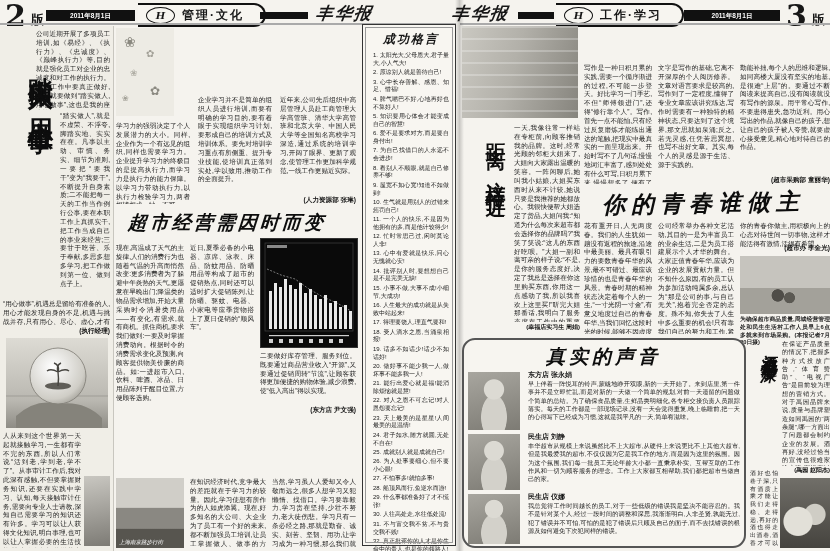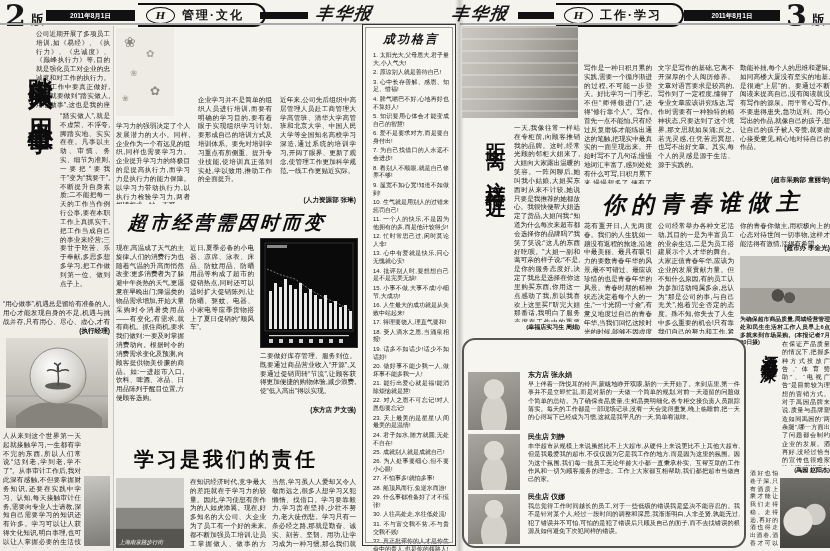--- a/index.html
+++ b/index.html
@@ -163,21 +163,20 @@
         <rect x="48" y="100" width="4" height="4"></rect>
           <rect x="58" y="100" width="4" height="4"></rect>
         <rect x="68" y="100" width="4" height="4"></rect>
           <rect x="78" y="100" width="4" height="4"></rect>
       </g>
     </svg>
   </div>
   <div class="abs txt" style="left:260px;top:352px;width:96px;height:54px;">二要做好库存管理、服务到位。既要通过商品营业收入“开源”,又要通过促销周转“节流”,让顾客获得更加便捷的购物体验,减少浪费,使“低入高出”得以实现。</div>
   <div class="abs byline" style="left:260px;top:406px;width:96px;">(东方店 尹文强)</div>
 
-  <div class="abs headline" style="left:134px;top:446px;width:224px;font-size:20px;letter-spacing:3px;">学习是我们的责任</div>
   <div class="abs photo p-shanghai" style="left:116px;top:478px;width:68px;height:70px;">
     <span class="caption-on-photo">上海南京路步行街</span>
   </div>
   <div class="abs txt" style="left:190px;top:478px;width:76px;height:70px;">在知识经济时代,竞争最大的差距就在于学习力的较量。因此,学习使想有所作为的人如虎添翼。现在,好多知名的大公司、大企业为了员工有一个好的未来,都不断加强员工培训,让员工掌握做人、做事的方式、方法,以提高员工的素质及生存技能。多年来,公司一直投入大量的精力从事员工学习培训,使企业的面貌有了显著改观。</div>
   <div class="abs txt" style="left:272px;top:478px;width:84px;height:70px;">当然,学习虽人人爱却又令人敬而远之,很多人想学习又犯懒惰、找借口。学习要靠毅力,学习贵在坚持,少壮不努力,老大徒伤悲。学习只有一条必经之路,那就是勤奋、诚实、刻苦、坚韧、用功,让学习成为一种习惯,那么我们就会走上正确的学习道路,为企业发展贡献力量。(杨点味)</div>
 
   <div class="abs quotesbox" style="left:362px;top:24px;width:94px;height:522px;padding-left:10px;">
     <div style="text-align:center;font-weight:900;font-style:italic;font-size:12px;letter-spacing:2px;margin-bottom:4px;">成功格言</div>
     <div>
         <div class="quote">1. 太阳光大,父母恩大,君子量大,小人气大!</div>
@@ -228,20 +227,21 @@
 
   <div class="abs headline" style="left:602px;top:188px;width:212px;font-size:23px;letter-spacing:6px;font-style:italic;transform:rotate(-1deg);">你的青春谁做主</div>
   <div class="abs txt" style="left:584px;top:222px;width:68px;height:112px;">花有重开日,人无两度春。我们的人生犹如一趟没有返程的旅途,沿途中最美丽、最具有吸引力的要数青春年华的风景,最不可错过、最应该珍惜的也是青春年华的风景。青春时期的精神状态决定着每个人的一生,“一寸光阴一寸金”,有意义地度过自己的青春年华,当我们回忆这段时光的时候,能够不因虚度年华而悔恨,也不因碌碌无为而羞耻。可见,你的青春你做主了吗?</div>
   <div class="abs txt" style="left:658px;top:222px;width:76px;height:112px;">公司经常举办各种文艺活动,其目的一是为丰富员工的业余生活,二是为员工搭建展示个人才华的舞台。大家正值青春年华,应该为企业的发展贡献力量。但不知什么原因,有的员工认为参加活动纯属多余,总认为“那是公司的事,与自己无关”,抱着完全否定的态度。殊不知,你失去了人生中多么重要的机会!只有靠我们自己的努力和工作,紧跟企业发展的脚步,不断提升自我,才有可能站上人生的大舞台。</div>
   <div class="abs txt" style="left:740px;top:222px;width:90px;height:26px;">你的青春你做主,用积极向上的心态对待世间一切事物,这样才能活得有激情,活得有希望。</div>
   <div class="abs byline" style="left:740px;top:244px;width:90px;">(超市办 李金光)</div>
   <div class="abs photo p-youth" style="left:740px;top:256px;width:90px;height:58px;"></div>
   <div class="abs smallcap" style="left:740px;top:316px;width:90px;height:30px;">为确保超市商品质量,周城经营管理处和民生生活村工作人员早上6点多就来到市场采购。(本报记者7月20日摄)</div>
 
   <div class="abs voicesbox" style="left:462px;top:338px;width:284px;height:210px;"></div>
+  <div class="abs headline" style="left:546px;top:344px;width:160px;font-size:19px;letter-spacing:4px;font-style:italic;">真实的声音</div>
 
   <div class="abs photo p-portrait" style="left:468px;top:372px;width:52px;height:58px;"></div>
   <div class="abs vname" style="left:528px;top:370px;width:210px;">东方店 张永娟</div>
   <div class="abs txt" style="left:528px;top:380px;width:212px;height:50px;font-size:6.2px;">早上伴着一阵悦耳的铃声,蒙眬地睁开双眼,新的一天开始了。来到店里,第一件事并不是立即忙乱,而是对新的一天做一个简单的规划,对前一天遗留的问题做个简单的总结。为了确保食品质量,生鲜品类明细化,各专柜交接负责人员跟踪落实。每天的工作都是一部现场记录,没有一天会觉得重复,晚上临睡前,把一天的心得写下已经成为习惯,这就是我平凡的一天,简单有滋味。</div>
 
   <div class="abs photo p-portrait" style="left:468px;top:434px;width:52px;height:56px;"></div>
   <div class="abs vname" style="left:528px;top:432px;width:210px;">民生店 刘静</div>
   <div class="abs txt" style="left:528px;top:442px;width:212px;height:48px;font-size:6.2px;">丰华超市从规模上来说虽然比不上大超市,从硬件上来说更比不上其他大超市,但是我最爱我的超市,不仅仅因为它是我工作的地方,而是因为这里的氛围。因为这个氛围,我们每一批员工无论年龄大小都一直秉承朴实、互帮互助的工作作风和一切为顾客服务的理念。工作上大家都互相帮助,我们都把超市当做自己的家。</div>
 
   <div class="abs photo p-portrait" style="left:468px;top:494px;width:52px;height:50px;"></div>

